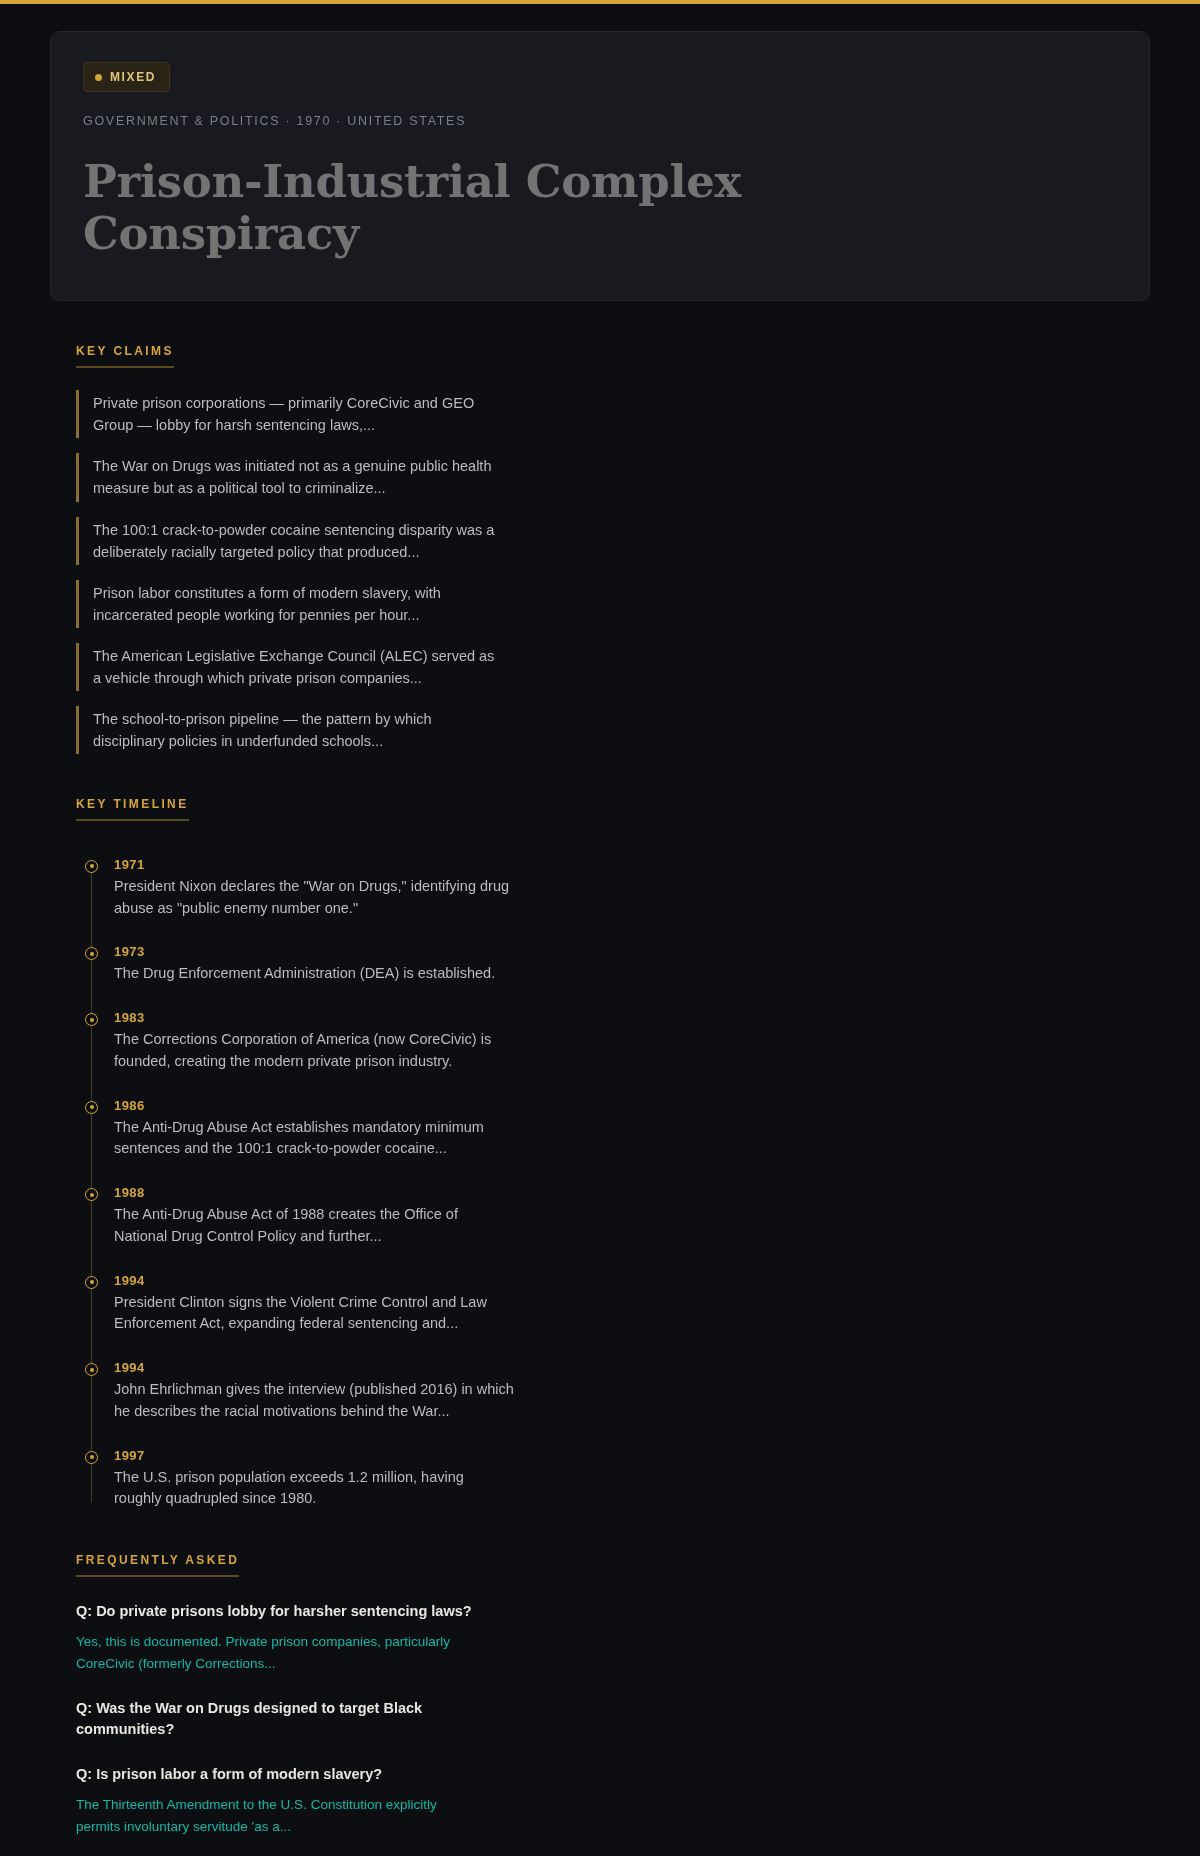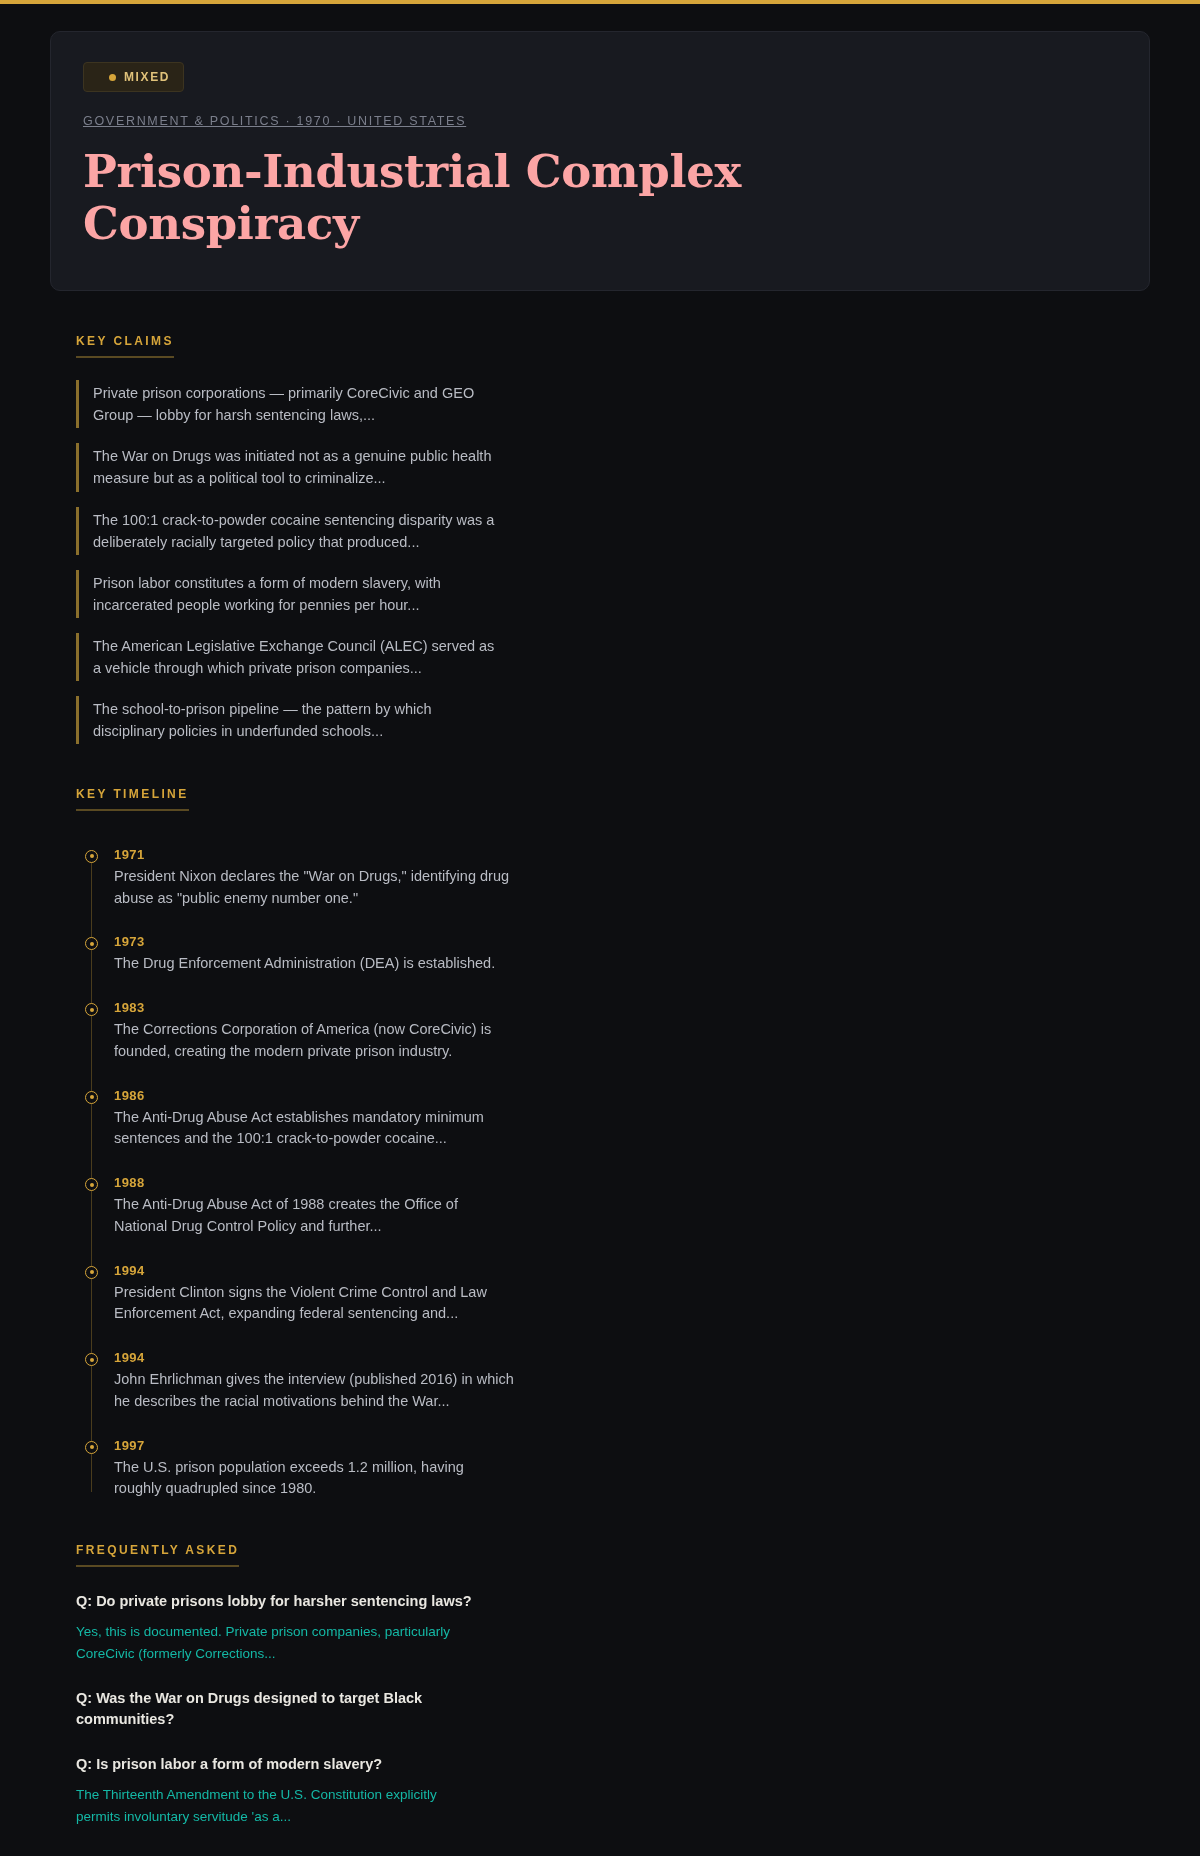--- a/index.html
+++ b/index.html
@@ -32,47 +32,46 @@
     padding: 30px 32px 40px 32px;
     min-height: 228px;
   }
   .badge {
     display: inline-flex;
     align-items: center;
     gap: 8px;
     background: #2a2417;
     border: 1px solid #3c3420;
     border-radius: 4px;
-    padding: 7px 13px 7px 25px;
+    padding: 7px 13px 7px 11px;
   }
   .badge .dot {
     width: 7px; height: 7px;
     border-radius: 50%;
     background: #d6a53a;
     display: inline-block;
   }
   .badge .label {
     color: #e0c27a;
     font-size: 12px;
     font-weight: bold;
     letter-spacing: 1.6px;
   }
   .eyebrow {
     margin-top: 22px;
     color: #7b7f8c;
     font-size: 12.5px;
     letter-spacing: 1.7px;
     text-transform: uppercase;
-    text-decoration: underline;
   }
   .hero-title {
-    margin-top: 18px;
+    margin-top: 28px;
     font-family: "DejaVu Serif", "Liberation Serif", serif;
     font-weight: bold;
-    color: #fca5a5;
+    color: #737373;
     font-size: 45px;
     line-height: 1.16;
     max-width: 740px;
     letter-spacing: -0.3px;
   }
   
   .section {
     margin-top: 40px;
     padding: 0 26px;
   }

